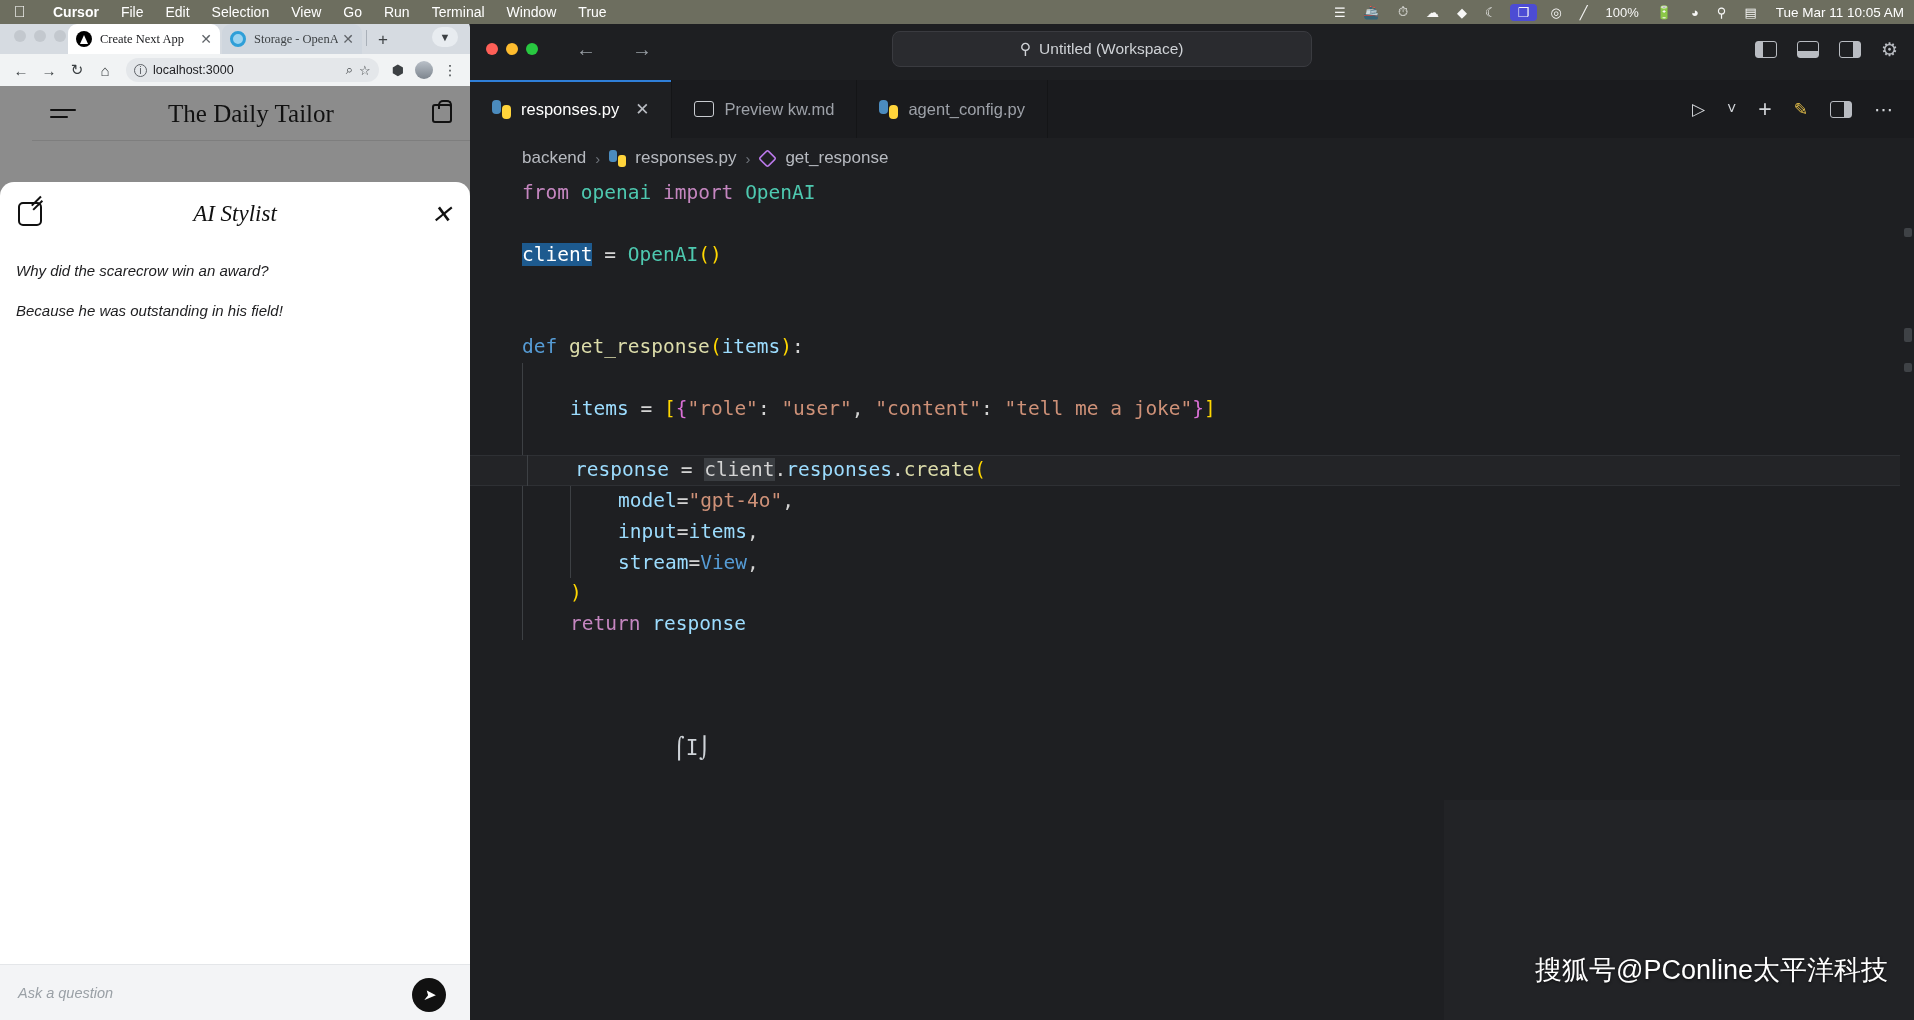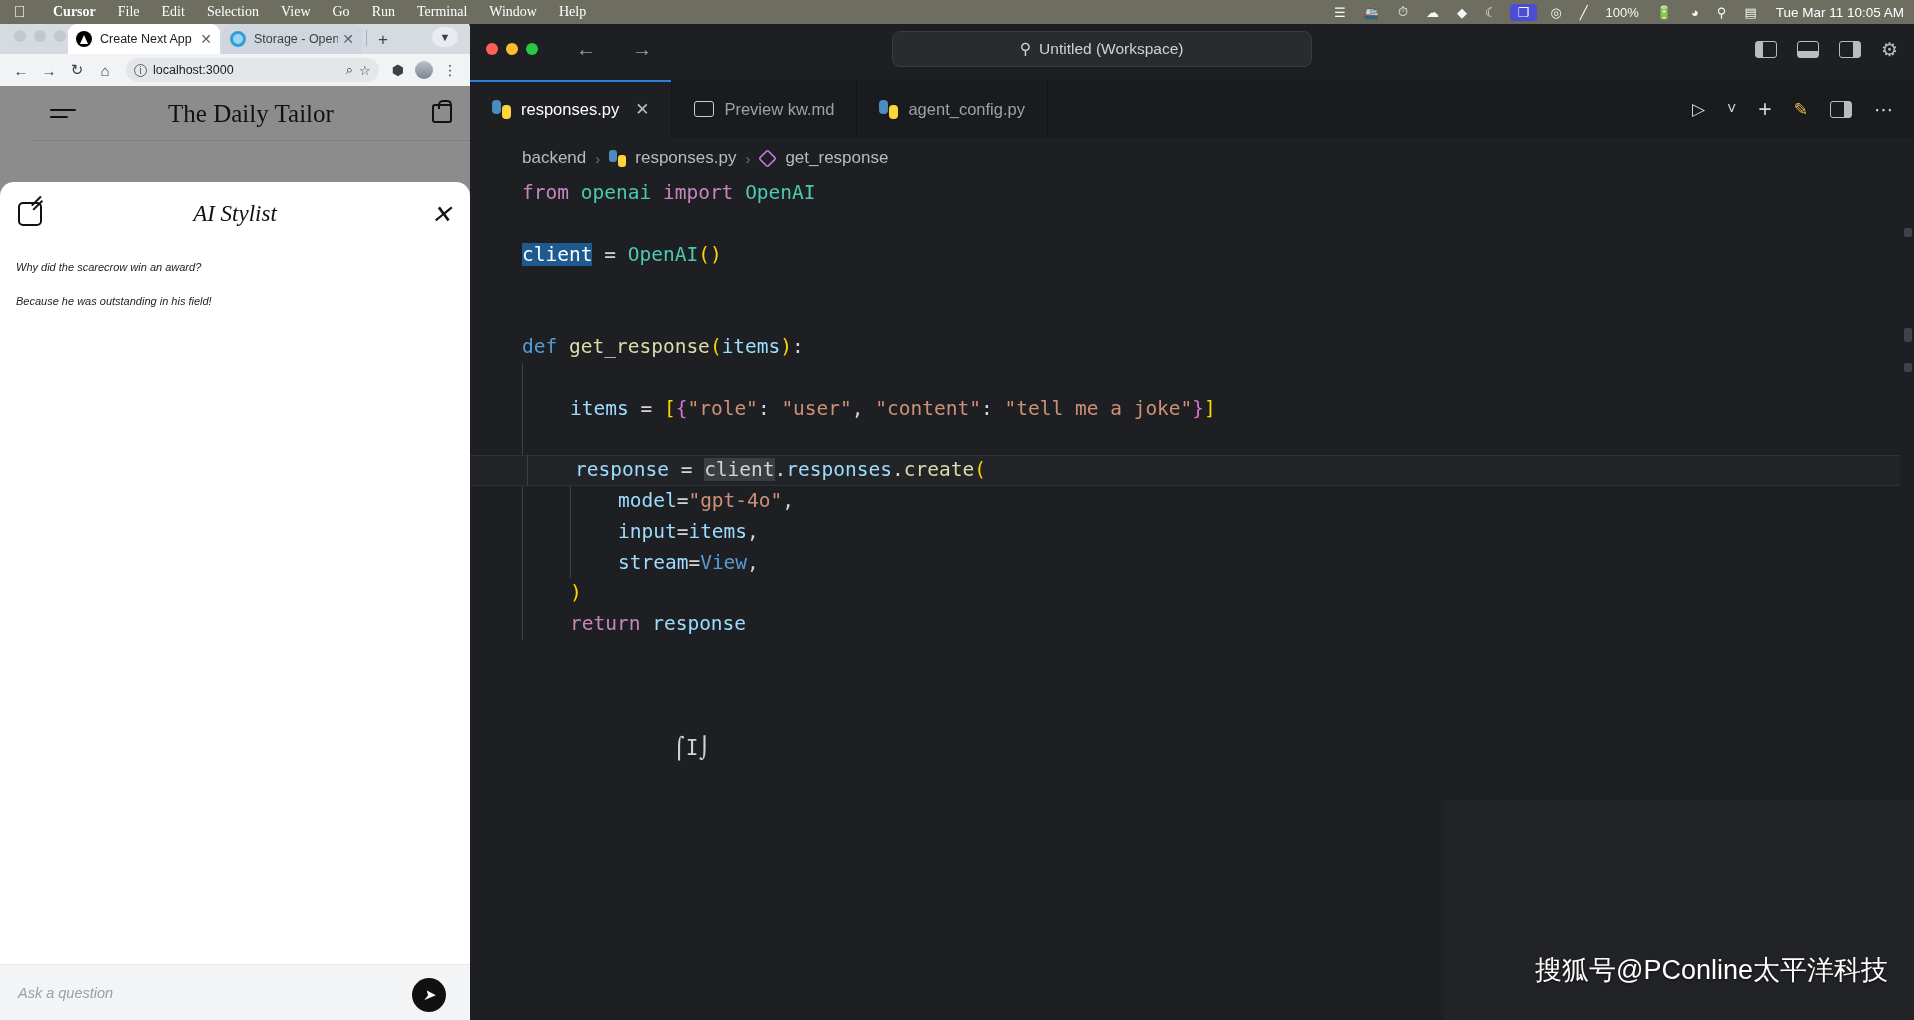--- a/index.html
+++ b/index.html
@@ -6,42 +6,42 @@
   html,body { width:1914px; height:1020px; overflow:hidden; background:#000; }
   body { font-family:"Liberation Sans", sans-serif; }
 
   
   #menubar {
     position:absolute; left:0; top:0; width:1914px; height:24px;
     background:#6d6e5f; display:flex; align-items:center;
     color:#fff; font-size:14px; z-index:50;
   }
   #menubar .apple { margin:0 16px 0 14px; font-size:16px; line-height:1; }
-  #menubar .mi { padding:0 11px; white-space:nowrap;font-family:Liberation Serif, serif; }
+  #menubar .mi { padding:0 11px; white-space:nowrap; }
   #menubar .mi.bold { font-weight:bold; }
   #menubar .spacer { flex:1; }
   #menubar .sright { display:flex; align-items:center; padding-right:10px; }
   #menubar .sright .si { padding:0 9px; font-size:13px; opacity:.95; display:flex; align-items:center; }
   #menubar .sright .si.hl {
     background:#4b4bdb; border-radius:4px; padding:1px 8px; margin:0 4px;
   }
   #menubar .clock { padding-left:10px; font-size:13.5px; white-space:nowrap; }
 
   
   #browser {
     position:absolute; left:0; top:18px; width:470px; height:1002px;
     background:#d6dbe1; border-top-left-radius:0; border-top-right-radius:10px;
     overflow:hidden; z-index:10;
   }
   #tabstrip { height:36px; position:relative; background:#d6dbe1; }
   #tabstrip .lights { position:absolute; left:14px; top:12px; display:flex; gap:8px; }
   #tabstrip .lights i { width:12px; height:12px; border-radius:50%; background:#c3c8ce; display:block; }
   .tab {
     position:absolute; top:6px; height:30px; border-radius:9px 9px 0 0;
-    display:flex; align-items:center; padding:0 8px; font-size:12.5px; color:#202124;
+    display:flex; align-items:center; padding:0 8px; font-size:12.5px; color:#202124;font-family:Liberation Serif, serif;
   }
   .tab.active { left:68px; width:152px; background:#fff; }
   .tab.inactive { left:222px; width:140px; background:#cfd6de; color:#3c4043; }
   .tab .favicon { width:16px; height:16px; border-radius:50%; margin-right:8px; flex:0 0 16px; }
   .tab.active .favicon { background:#000; position:relative; }
   .tab.active .favicon::after{
     content:""; position:absolute; left:4px; top:3.5px;
     border-left:4px solid transparent; border-right:4px solid transparent;
     border-bottom:9px solid #fff;
   }
@@ -89,21 +89,21 @@
     border-radius:14px 14px 0 0; overflow:hidden;font-style:italic;
   }
   #sheethdr { height:64px; display:flex; align-items:center; padding:0 18px; position:relative; }
   #sheethdr .edit { width:24px; height:24px; border:2.2px solid #111; border-radius:5px; position:relative; }
   #sheethdr .edit::after { content:""; position:absolute; right:-3px; top:-4px; width:13px; height:2.4px;
       background:#111; transform:rotate(-45deg); box-shadow:-2px 4px 0 0 #111; }
   #sheethdr .title { position:absolute; left:0; right:0; text-align:center;
       font-family:"Liberation Serif", serif; font-size:23px; color:#111; pointer-events:none; }
   #sheethdr .xbtn { margin-left:auto; font-size:25px; color:#111; font-weight:300; line-height:1; }
   #chat { padding:14px 16px; }
-  #chat .msg { font-size:11px; color:#1d1d1f; line-height:1.45; margin-bottom:18px; }
+  #chat .msg { font-size:15px; color:#1d1d1f; line-height:1.45; margin-bottom:18px; }
   #composer {
     position:absolute; left:0; right:0; bottom:0; height:56px; background:#f3f4f6;
     border-top:1px solid #e4e6e9; display:flex; align-items:center; padding:0 18px;
   }
   #composer .ph { font-size:14.5px; color:#9aa0a6; }
   #composer .send {
     position:absolute; right:24px; bottom:8px; width:34px; height:34px; border-radius:50%;
     background:#111; color:#fff; display:flex; align-items:center; justify-content:center; font-size:15px;
   }
 
@@ -189,21 +189,21 @@
   <span class="apple"></span>
   <span class="mi bold">Cursor</span>
   <span class="mi">File</span>
   <span class="mi">Edit</span>
   <span class="mi">Selection</span>
   <span class="mi">View</span>
   <span class="mi">Go</span>
   <span class="mi">Run</span>
   <span class="mi">Terminal</span>
   <span class="mi">Window</span>
-  <span class="mi">Help</span>
+  <span class="mi">True</span>
   <span class="spacer"></span>
   <span class="sright">
     <span class="si">☰</span>
     <span class="si">🚢</span>
     <span class="si">⏱</span>
     <span class="si">☁</span>
     <span class="si">◆</span>
     <span class="si">☾</span>
     <span class="si hl">❐</span>
     <span class="si">◎</span>

